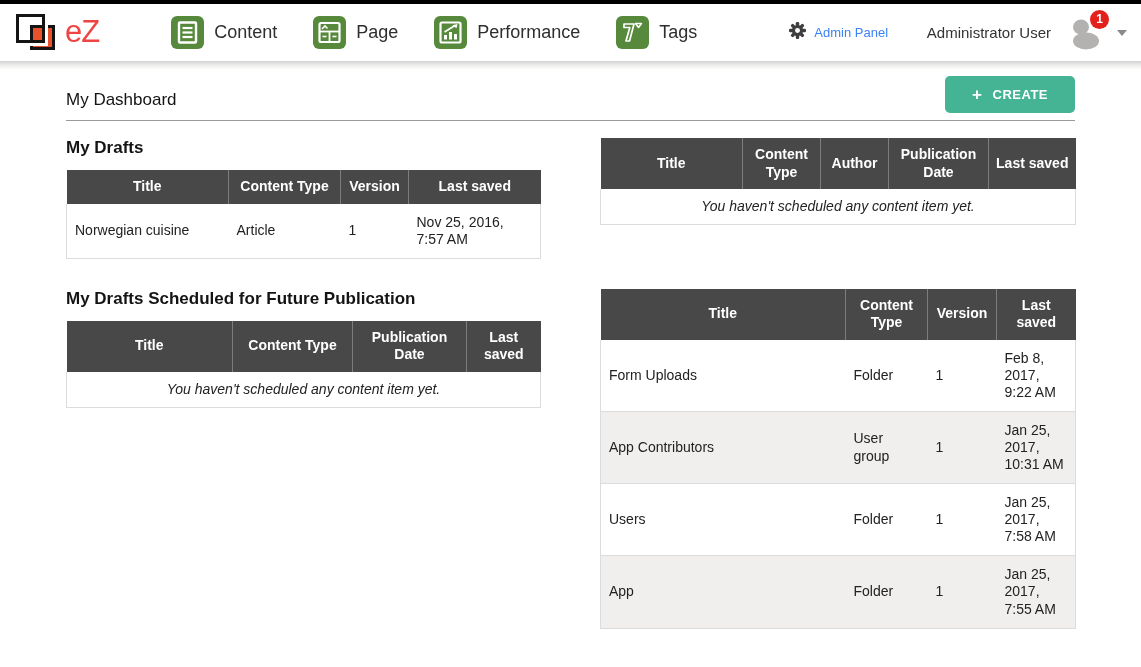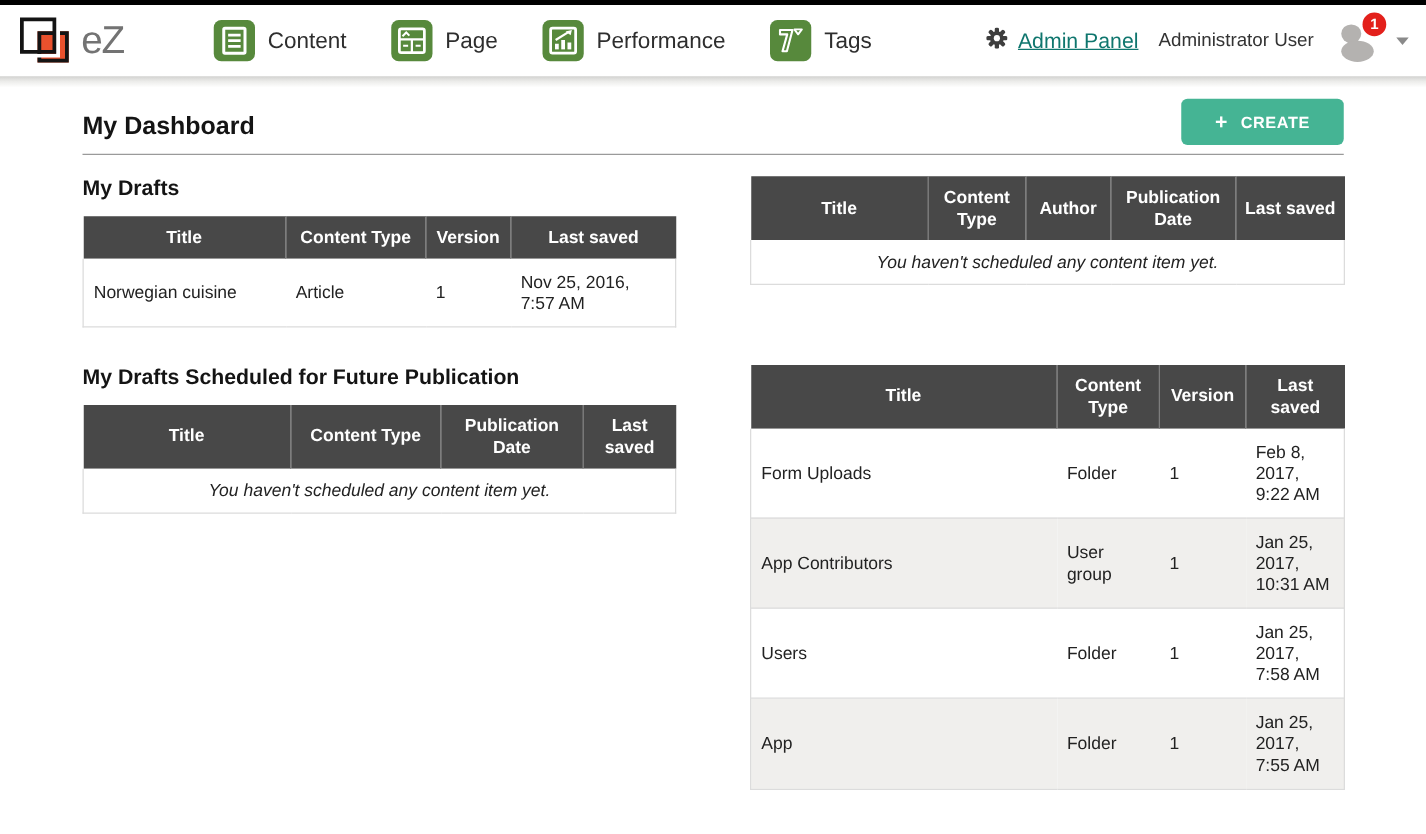--- a/index.html
+++ b/index.html
@@ -10,44 +10,44 @@
   .top-border { height:4px; background:#000; }
   .nav { height:57px; background:#fff; display:flex; align-items:center; padding:0 14px 0 16px; }
   .nav-shadow { height:9px; background:linear-gradient(to bottom,#d2d2d0 0%, #ececea 45%, #ffffff 100%); }
 
   .logo { display:flex; align-items:center; cursor:pointer; }
   .logo-art { position:relative; width:44px; height:40px; }
   .sq-orange { position:absolute; left:14px; top:12px; width:25px; height:25px;
     background:#e9512d; border:3px solid #141414; }
   .sq-front { position:absolute; left:0; top:1px; width:29px; height:29px;
     background:transparent; border:3px solid #141414; box-shadow:0 0 0 3px #fff; }
-  .logo-text { font-size:31px; color:#737373; letter-spacing:-1px; margin-left:5px; margin-top:-2px; }
+  .logo-text { font-size:31px; color:#ef4444; letter-spacing:-1px; margin-left:5px; margin-top:-2px; }
 
   .nav-items { display:flex; align-items:center; gap:36px; margin-left:40px;padding-left:32px; }
   .nav-item { display:flex; align-items:center; gap:10px; cursor:pointer; }
   .nav-icon { width:33px; height:33px; background:#57893c; border-radius:6px;
     display:flex; align-items:center; justify-content:center; flex:0 0 auto; }
   .nav-label { font-size:18px; color:#2e2e2e; }
 
   .admin-panel { display:flex; align-items:center; gap:8px; margin-left:92px; cursor:pointer; }
-  .admin-label { font-size:17px; color:#0f766e;text-decoration:underline; }
+  .admin-label { font-size:13px; color:#3b82f6; }
 
   .user-area { margin-left:auto; display:flex; align-items:center; gap:10px; cursor:pointer; }
   .user-name { font-size:15px; color:#333; margin-right:4px; }
   .avatar-wrap { position:relative; width:40px; height:34px; }
   .badge { position:absolute; top:-6px; right:-4px; width:19px; height:19px; border-radius:50%;
     background:#e3201b; color:#fff; font-size:12px; font-weight:bold;
     display:flex; align-items:center; justify-content:center; z-index:2; }
   .caret { width:0; height:0; border-left:5px solid transparent; border-right:5px solid transparent;
     border-top:6px solid #8a8a8a; margin-left:2px; }
 
   
   .container { padding:0 66px; }
   .page-header { position:relative; margin-top:20px; padding-bottom:10px; border-bottom:1px solid #9a9a9a; }
-  .page-title { font-size:20px; font-weight:bold; color:#141414; }
+  .page-title { font-size:17px; font-weight:normal; color:#141414; }
   .create-btn { position:absolute; right:0; bottom:7px; background:#45b494; color:#fff; border:none;
     border-radius:5px; padding:11px 27px; font-size:13px; font-weight:bold; letter-spacing:0.5px;
     font-family:"Liberation Sans", sans-serif; cursor:pointer; display:flex; align-items:center; gap:10px; }
   .create-plus { font-size:17px; font-weight:bold; line-height:13px; }
 
   .sections-row { display:flex; gap:60px; margin-top:17px; }
   .col-left  { width:474px; flex:0 0 auto; }
   .col-right { width:475px; flex:0 0 auto; }
   .section-heading { font-size:17px; font-weight:bold; color:#141414; margin-bottom:12px; }
 

